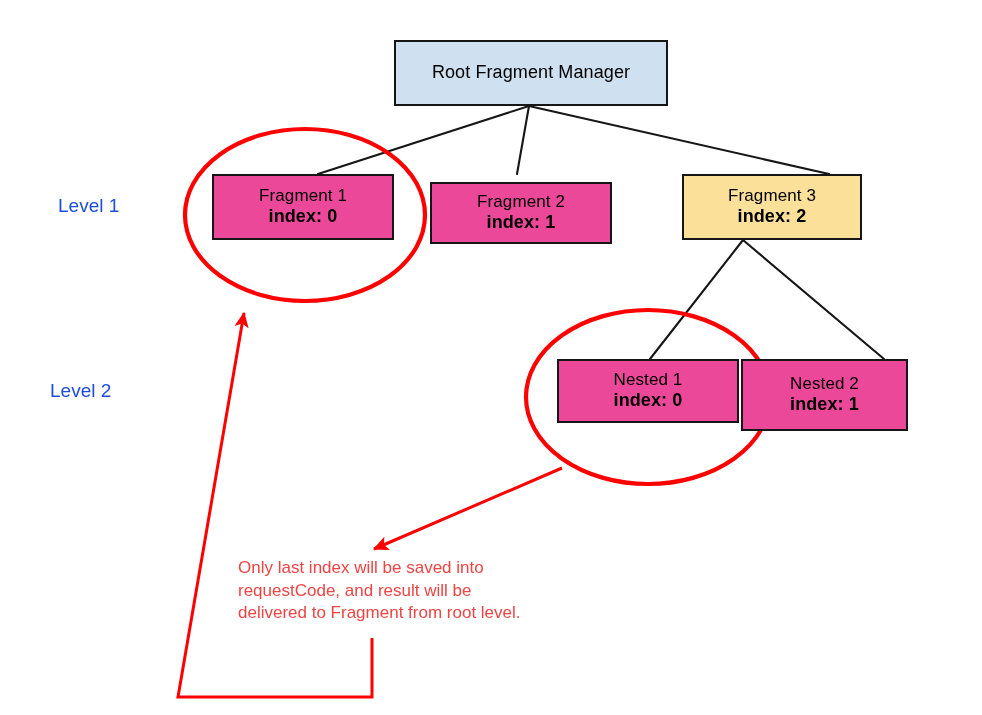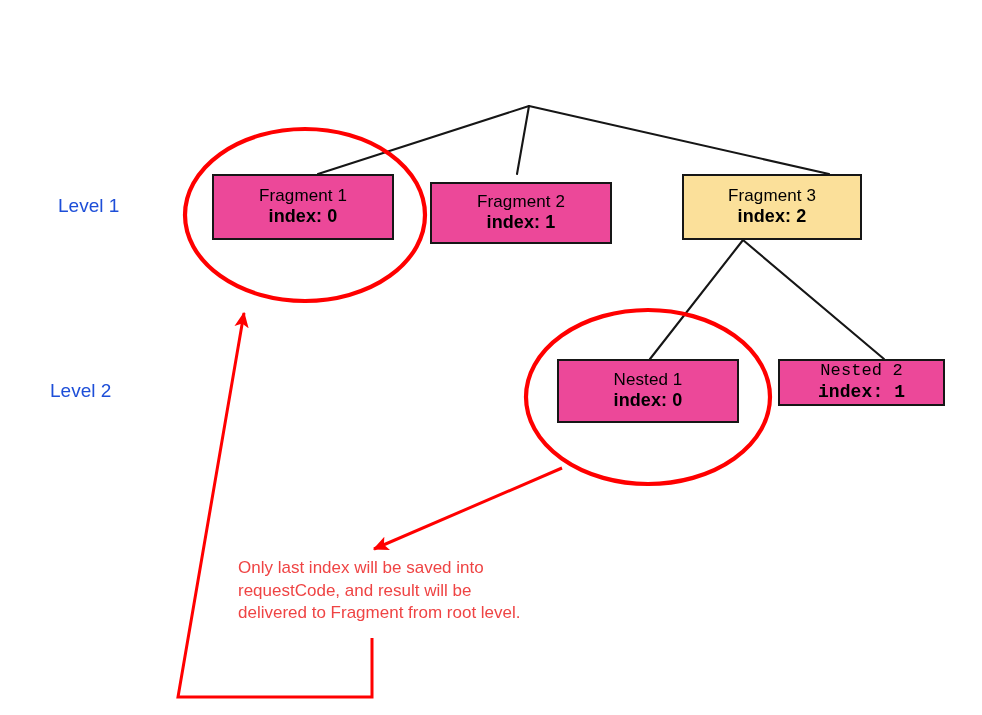--- a/index.html
+++ b/index.html
@@ -102,20 +102,23 @@
     <ellipse cx="648" cy="397" rx="122" ry="87" fill="none" stroke="#ff0000" stroke-width="4.2"></ellipse>
 
     <path d="M 372 638 L 372 697 L 178 697 L 244 313" fill="none" stroke="#ff0000" stroke-width="3" stroke-linecap="butt" stroke-linejoin="miter" marker-end="url(#arrowRed)"></path>
 
     <path d="M 562 468 L 374 549" fill="none" stroke="#ff0000" stroke-width="3" stroke-linecap="butt" marker-end="url(#arrowRed)"></path>
   </svg>
 
   <div class="level-label" style="left:58px; top:195px;">Level 1</div>
   <div class="level-label" style="left:50px; top:380px;">Level 2</div>
 
+  <div class="node root" style="left:394px; top:40px; width:274px; height:66px;">
+    <span class="title">Root Fragment Manager</span>
+  </div>
 
   <div class="node green" style="left:212px; top:174px; width:182px; height:66px;">
     <span class="title">Fragment 1</span>
     <span class="index">index: 0</span>
   </div>
 
   <div class="node green" style="left:430px; top:182px; width:182px; height:62px;">
     <span class="title">Fragment 2</span>
     <span class="index">index: 1</span>
   </div>
@@ -123,20 +126,20 @@
   <div class="node orange" style="left:682px; top:174px; width:180px; height:66px;">
     <span class="title">Fragment 3</span>
     <span class="index">index: 2</span>
   </div>
 
   <div class="node green" style="left:557px; top:359px; width:182px; height:64px;">
     <span class="title">Nested 1</span>
     <span class="index">index: 0</span>
   </div>
 
-  <div class="node green" style="left:778px; top:359px; width:167px; height:47px;font-family:Liberation Mono, monospace;">
+  <div class="node green" style="left:741px; top:359px; width:167px; height:72px;">
     <span class="title">Nested 2</span>
     <span class="index">index: 1</span>
   </div>
 
   <div class="note" style="left:238px; top:557px;">Only last index will be saved into requestCode, and result will be delivered to Fragment from root level.</div>
 
 </div>
 
 </body></html>

